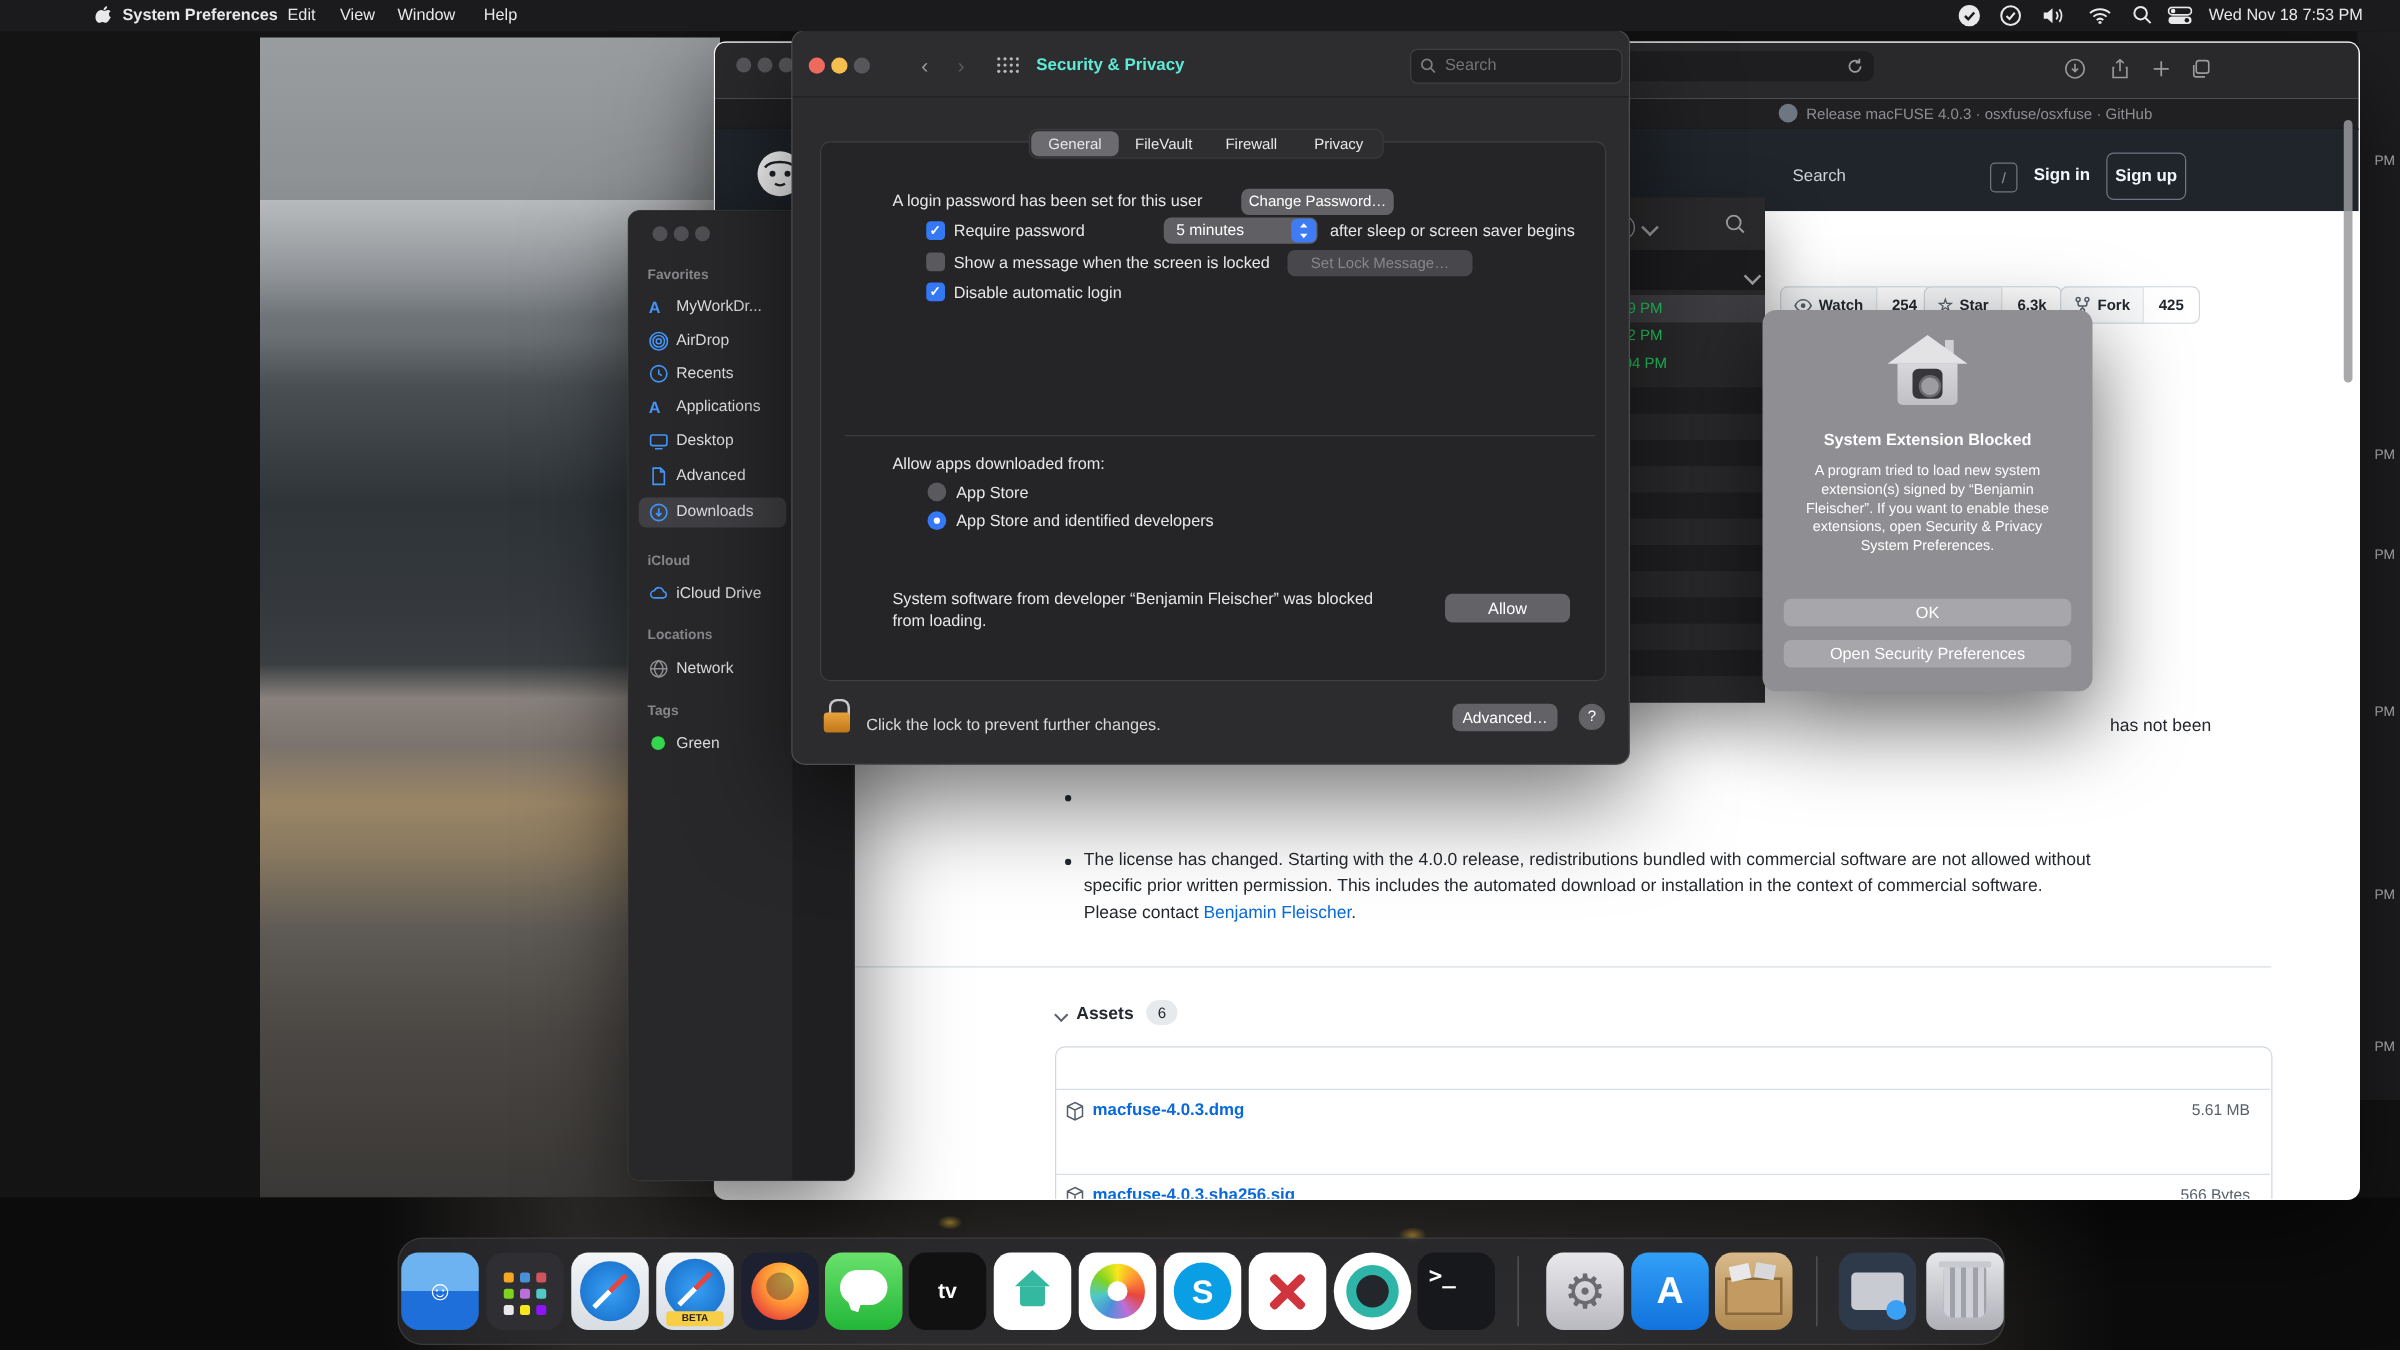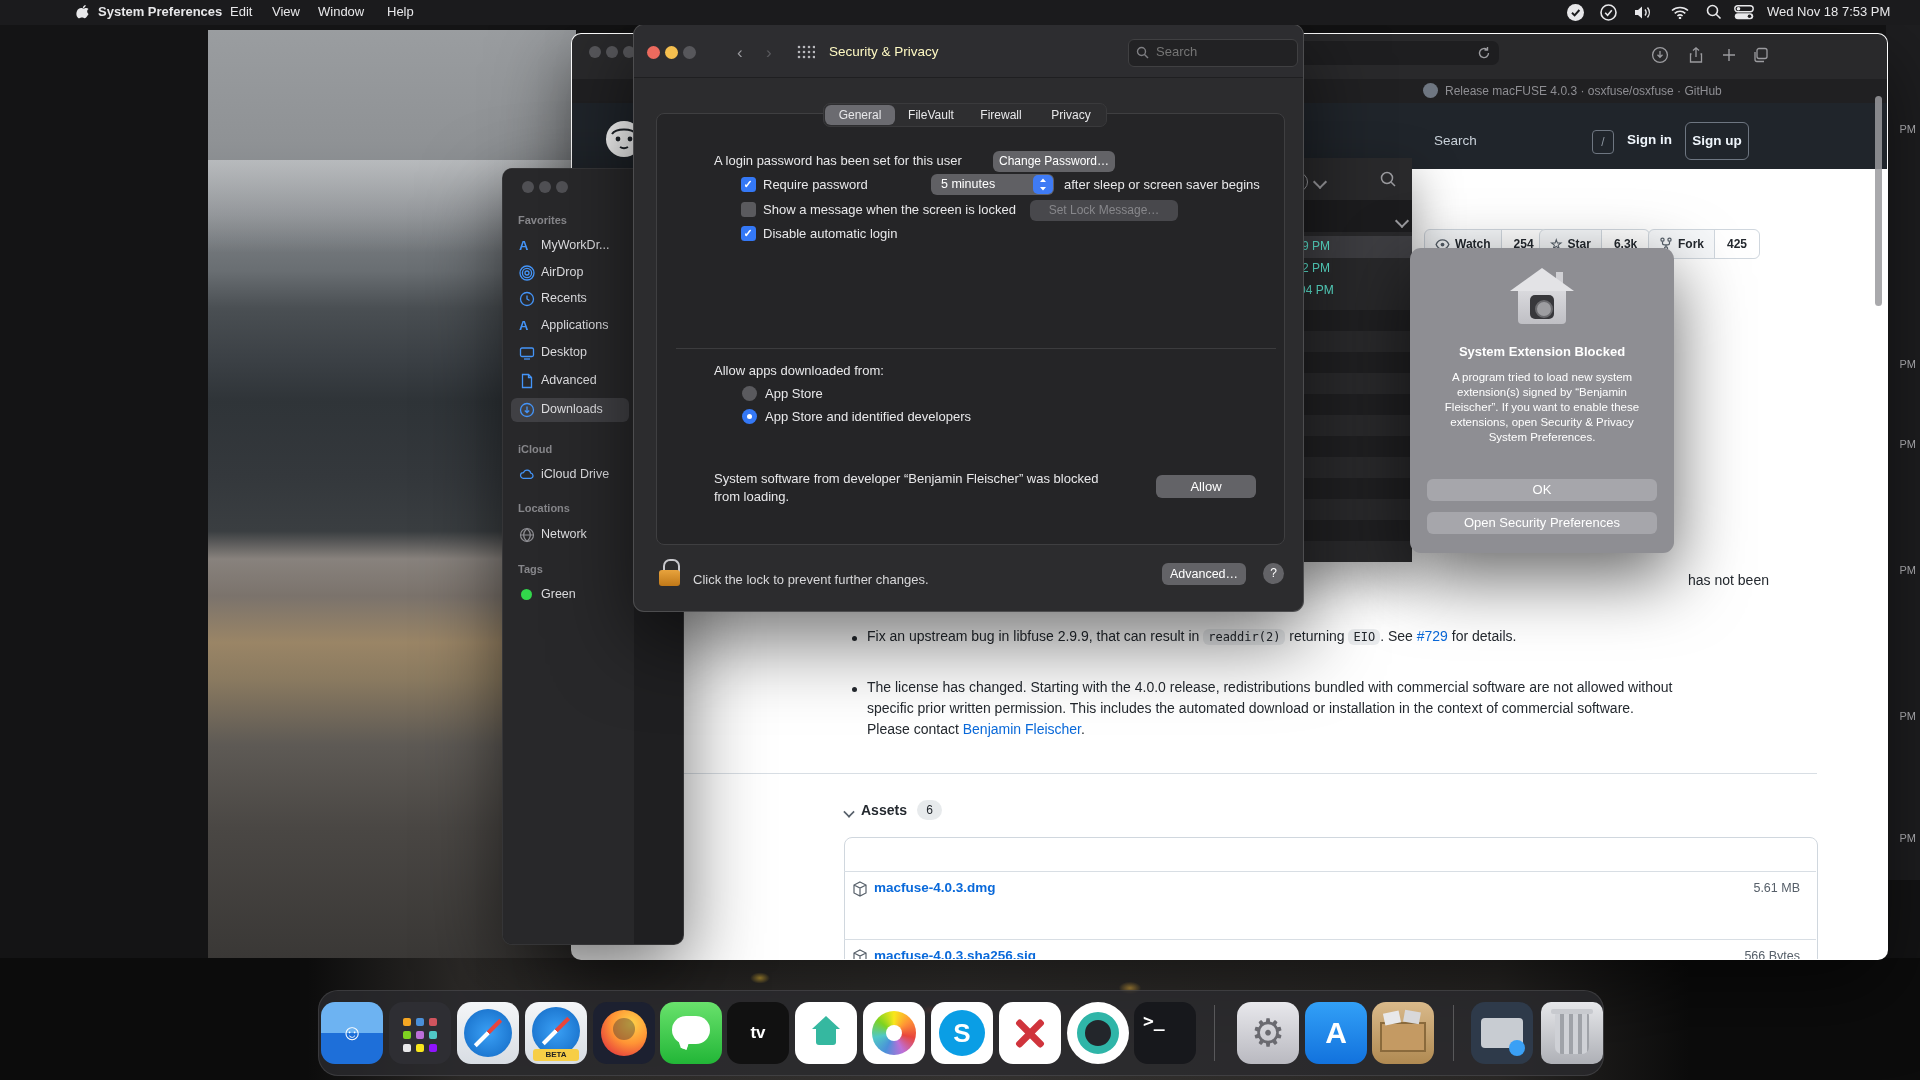--- a/index.html
+++ b/index.html
@@ -47,21 +47,21 @@
   .code{font-family:"DejaVu Sans Mono",monospace;font-size:12px;background:rgba(175,184,193,.25);border-radius:6px;padding:1px 5px;}
   .ghlink{color:#0969da;text-decoration:none;}
   .assetrow{position:absolute;left:272px;width:972px;height:34px;border-top:1px solid #d8dee4;}
   .assetrow .nm{position:absolute;left:30px;top:8px;font-size:13.5px;font-weight:600;color:#0969da;}
   .assetrow .sz{position:absolute;right:16px;top:9px;font-size:12.5px;color:#57606a;}
   .cube{position:absolute;left:8px;top:9px;}
 
   
   #bgstrip{left:1275px;top:158px;width:137px;height:404px;background:#29292b;z-index:3;box-shadow:0 18px 50px rgba(0,0,0,.4);}
   #bgstrip .hdr{position:absolute;left:0;top:42px;width:100%;height:32px;background:#1c1c1e;}
-  #bgstrip .row{position:absolute;left:0;width:100%;height:22px;color:#5eead4;font-size:12px;}
+  #bgstrip .row{position:absolute;left:0;width:100%;height:22px;color:#22c55e;font-size:12px;}
   #bgstrip .stripe{position:absolute;left:0;width:100%;height:21px;background:#202022;}
   #bgstrip .stripe.alt{background:#2a2a2c;}
 
   
   #finder{left:502px;top:168px;width:180px;height:775px;border-radius:10px;overflow:hidden;z-index:4;background:#1f1f21;border:1px solid rgba(255,255,255,.1);}
   #finder #sidebar{position:absolute;left:0;top:0;width:131px;height:100%;background:#28282a;}
   .fs-label{position:absolute;left:15px;font-size:11px;color:#86868a;font-weight:600;}
   .fs-item{position:absolute;left:8px;width:118px;height:24px;border-radius:6px;color:#dddde0;font-size:12.5px;}
   .fs-item .ic{position:absolute;left:8px;top:4px;width:16px;height:16px;color:#4494f8;}
   .fs-item .lb{position:absolute;left:30px;top:4px;}
@@ -189,23 +189,20 @@
               <path d="M4 5v2a2 2 0 0 0 2 2h4a2 2 0 0 0 2-2V5M8 9v2" fill="none" stroke="#57606a" stroke-width="1.4"></path>
             </svg>
             <span>Fork</span>
           </span>
         <span class="seg2">425</span>
       </div>
 
       <span class="t" style="left:1116px;top:403px;font-size:14px">has not been</span>
 
       <span class="dot" style="left:280px;top:467px;width:5px;height:5px;background:#24292f"></span>
-      <span class="t" style="left:295px;top:459px;font-size:14px">
-        <span>Fix an upstream bug in libfuse 2.9.9, that can result in </span><span class="code">readdir(2)</span><span> returning </span><span class="code">EIO</span><span>. See </span><a class="ghlink" href="#">#729</a><span> for details.</span>
-      </span>
       <span class="dot" style="left:280px;top:518px;width:5px;height:5px;background:#24292f"></span>
       <span class="t" style="left:295px;top:510px;font-size:14px">The license has changed. Starting with the 4.0.0 release, redistributions bundled with commercial software are not allowed without</span>
       <span class="t" style="left:295px;top:531px;font-size:14px">specific prior written permission. This includes the automated download or installation in the context of commercial software.</span>
       <span class="t" style="left:295px;top:552px;font-size:14px">
         <span>Please contact </span><a class="ghlink" href="#">Benjamin Fleischer</a><span>.</span>
       </span>
 
       <div class="abs" style="left:111px;top:604px;width:1134px;height:1px;background:#d8dee4"></div>
 
       <span class="vchev" style="left:272px;top:638px;border-color:#57606a;transform:rotate(45deg) scale(.8)"></span>
@@ -358,21 +355,21 @@
             <circle cx="2" cy="7" r="1.3"></circle>
             <circle cx="7" cy="7" r="1.3"></circle>
             <circle cx="12" cy="7" r="1.3"></circle>
             <circle cx="17" cy="7" r="1.3"></circle>
             <circle cx="2" cy="12" r="1.3"></circle>
             <circle cx="7" cy="12" r="1.3"></circle>
             <circle cx="12" cy="12" r="1.3"></circle>
             <circle cx="17" cy="12" r="1.3"></circle>
           </g>
         </svg>
-      <span class="t" style="left:195px;top:19px;color:#fef9c3;font-size:13.5px;font-weight:normal">Security &amp; Privacy</span>
+      <span class="t" style="left:195px;top:19px;color:#5eead4;font-size:13.5px;font-weight:bold">Security &amp; Privacy</span>
       <div class="abs" style="left:494px;top:14px;width:168px;height:26px;background:#222224;border:1px solid #404042;border-radius:6px">
         <svg class="abs" style="left:7px;top:6px" width="13" height="13" viewBox="0 0 13 13">
             <circle cx="5.5" cy="5.5" r="4" fill="none" stroke="#7e7e82" stroke-width="1.4"></circle>
             <path d="M8.5 8.5 12 12" stroke="#7e7e82" stroke-width="1.4"></path>
           </svg>
         <input style="position: absolute; left: 25px; top: 3px; width: 130px; background: transparent; border: none; color: rgb(232, 232, 234); font-size: 13px;" placeholder="Search">
       </div>
     </div>
 
     <div id="sec-pane"></div>

